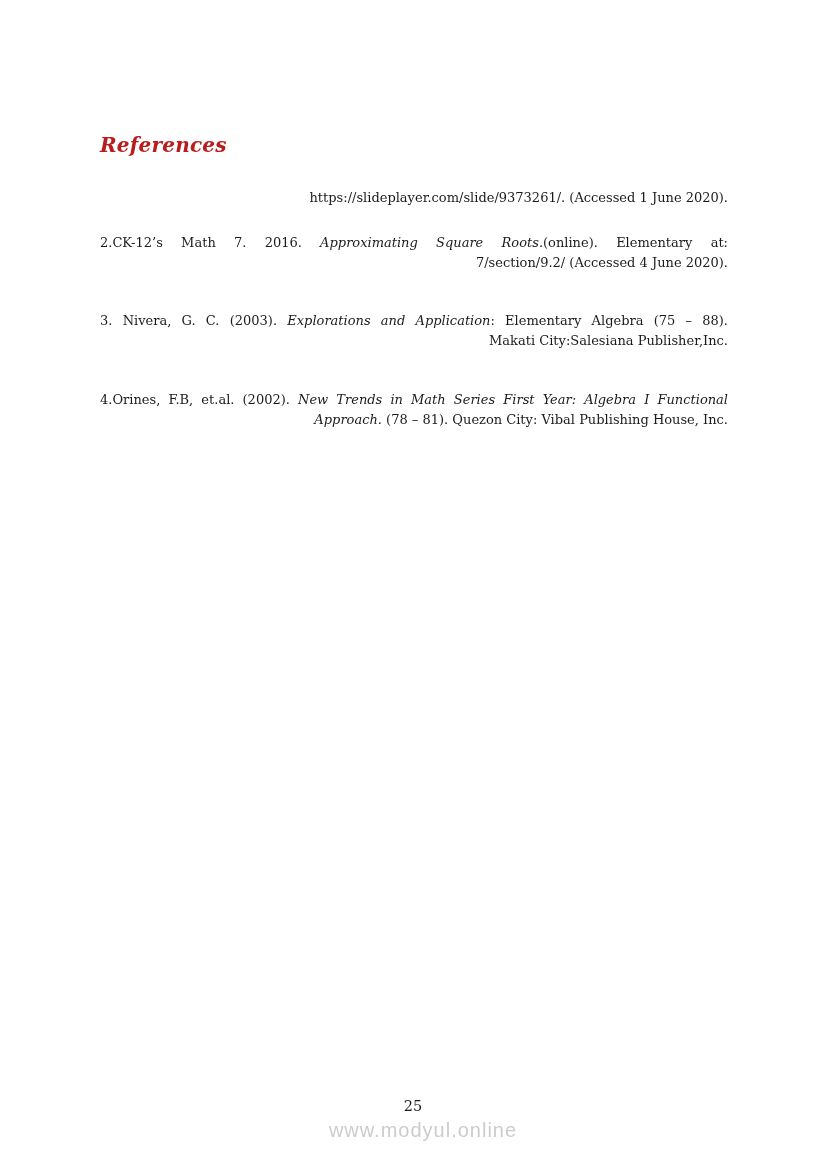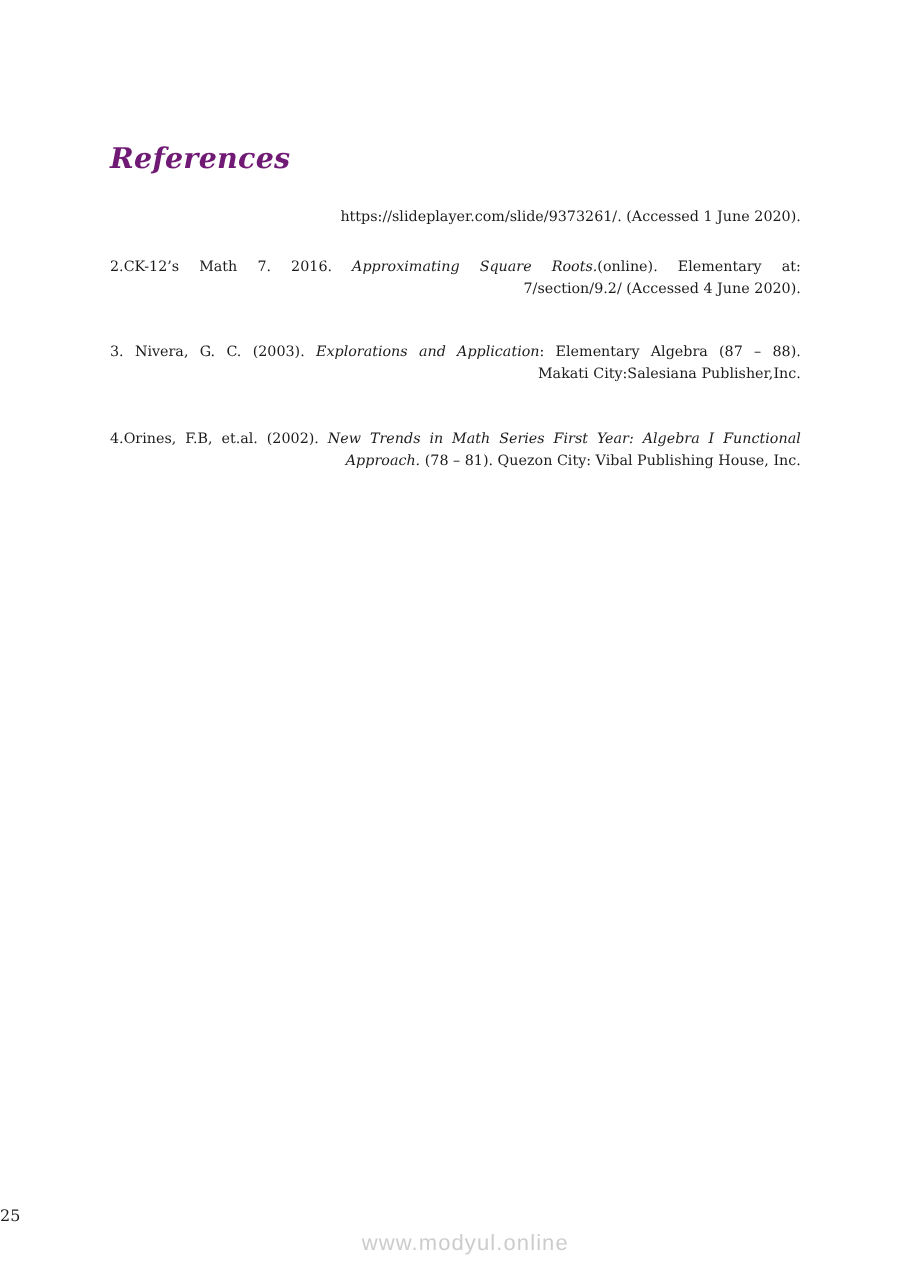--- a/index.html
+++ b/index.html
@@ -18,24 +18,24 @@
   .content {
     position: absolute;
     left: 100px;
     top: 130px;
     width: 628px;
   }
   .heading {
     font-family: "DejaVu Serif", serif;
     font-weight: bold;
     font-style: italic;
-    font-size: 26px;
+    font-size: 20px;
     line-height: 30px;
     margin: 0 0 28px 0;
-    color: #701a75;
+    color: #b91c1c;
     letter-spacing: 0.2px;
   }
   .reference {
     font-size: 13px;
     line-height: 20px;
     margin-bottom: 38px;
   }
   .reference:nth-child(1) { margin-bottom: 25px; }
   .reference:nth-child(3) { margin-bottom: 39px; }
   .ref-line {
@@ -50,21 +50,21 @@
     text-align-last: justify;
   }
   .italic {
     font-style: italic;
   }
   .page-number {
     position: absolute;
     top: 1098px;
     left: 0;
     width: 100%;
-    text-align: left;
+    text-align: center;
     font-size: 14.5px;
     color: #1b1b1b;
   }
   .watermark {
     position: absolute;
     top: 1119px;
     left: 0;
     width: 100%;
     text-align: center;
     font-family: "Liberation Sans", sans-serif;
@@ -82,21 +82,21 @@
 
   <div>
       <div class="reference">
         <div class="ref-line indent"><span>https://slideplayer.com/slide/9373261/. (Accessed 1 June 2020).</span></div>
       </div>
       <div class="reference">
         <div class="ref-line justify"><span>2.CK-12’s Math 7. 2016. </span><span class="italic">Approximating Square Roots.</span><span>(online). Elementary at:</span></div>
         <div class="ref-line indent"><span>7/section/9.2/ (Accessed 4 June 2020).</span></div>
       </div>
       <div class="reference">
-        <div class="ref-line justify"><span>3. Nivera, G. C. (2003). </span><span class="italic">Explorations and Application</span><span>: Elementary Algebra (87 – 88).</span></div>
+        <div class="ref-line justify"><span>3. Nivera, G. C. (2003). </span><span class="italic">Explorations and Application</span><span>: Elementary Algebra (75 – 88).</span></div>
         <div class="ref-line indent"><span>Makati City:Salesiana Publisher,Inc.</span></div>
       </div>
       <div class="reference">
         <div class="ref-line justify"><span>4.Orines, F.B, et.al. (2002). </span><span class="italic">New Trends in Math Series First Year: Algebra I Functional</span></div>
         <div class="ref-line indent"><span class="italic">Approach.</span><span> (78 – 81). Quezon City: Vibal Publishing House, Inc.</span></div>
       </div>
     </div>
 </div>
 
 <div class="page-number">25</div>

